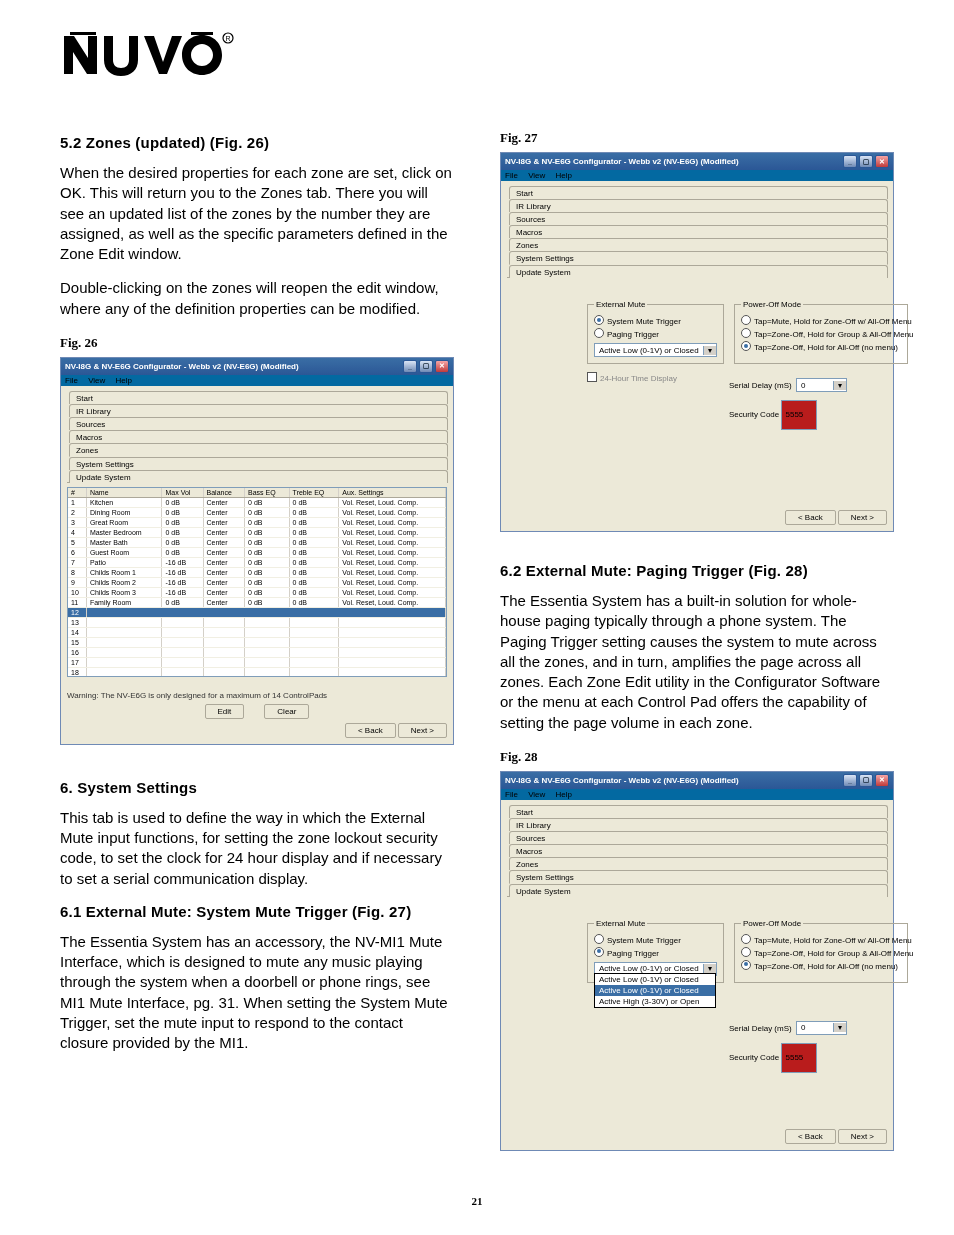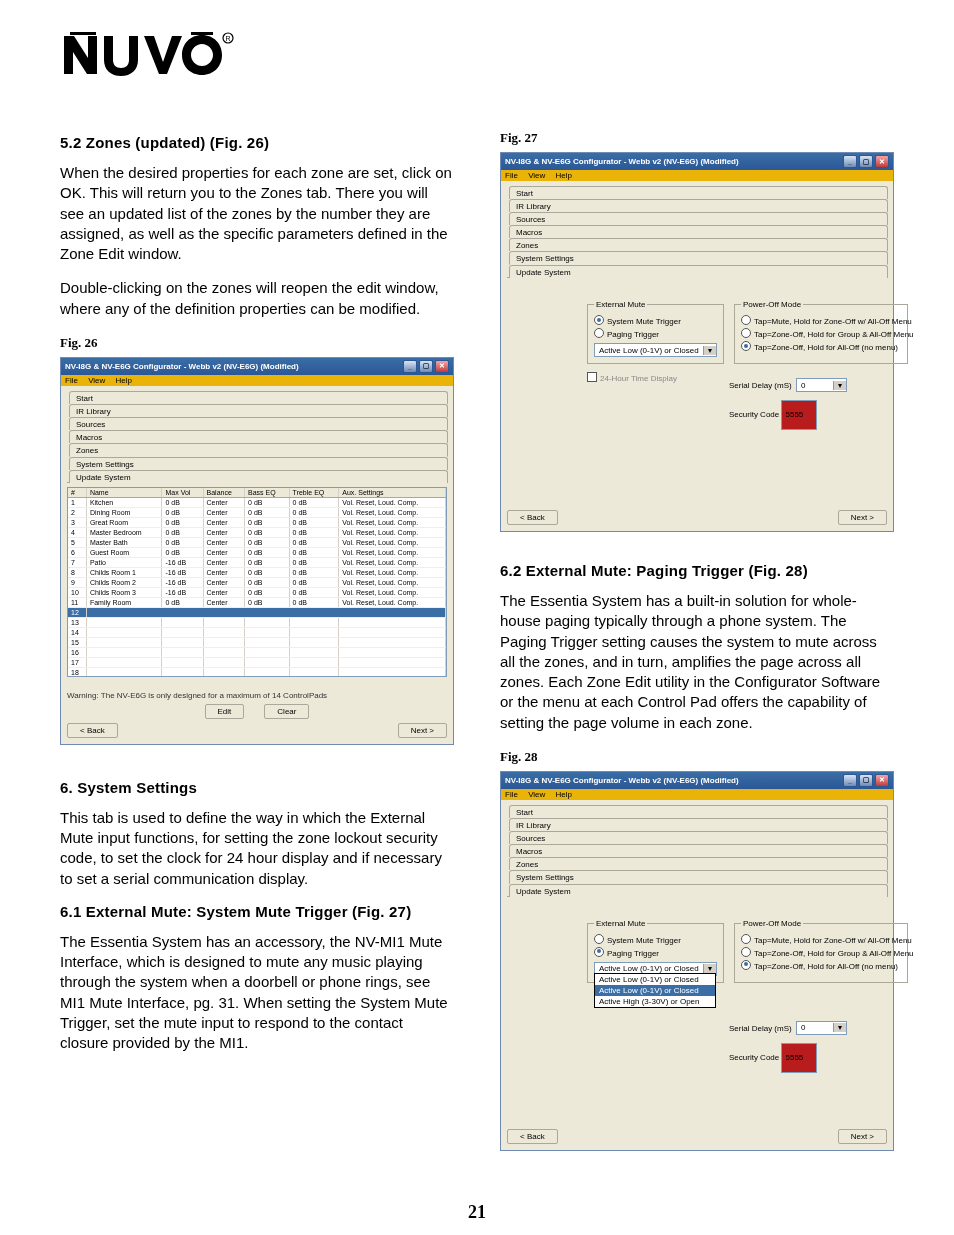--- a/index.html
+++ b/index.html
@@ -71,21 +71,21 @@
     width: 12px; height: 11px;
     background: linear-gradient(#d9e4f5,#6f8ab5);
     border: 1px solid #2b5796;
     border-radius: 2px;
     font-size: 7px;
     display:flex; align-items:center; justify-content:center;
     color:#123;
   }
   .titlebar .ctrl.close { background: linear-gradient(#f5a5a5,#c13a3a); color:#fff;}
   .menubar {
-    background:#eab308;
+    background:#0369a1;
     padding: 1px 4px;
     font-size: 8px;
     color:#000;
   }
   .menubar span { margin-right: 8px; text-decoration: underline; text-decoration-color: rgba(0,0,0,0);}
   .client {
     background:#ece9d8;
     padding: 4px 6px 6px 6px;
   }
   .tabs {
@@ -147,21 +147,21 @@
     background:#fff;
   }
   .warn {
     font-size: 8px;
     color:#333;
     margin-top: 12px;
     padding: 2px 0;
   }
   .btnrow {
     display:flex;
-    justify-content:space-between;
+    justify-content:flex-end;
     gap: 2px;
     margin-top: 4px;
   }
   .btn {
     font-size: 8px;
     padding: 2px 12px;
     background:#ece9d8;
     border: 1px solid #aca899;
     border-radius: 2px;
   }
@@ -201,26 +201,26 @@
     border:1px solid #000;
     background:#fff;
     font-size:8px;
     z-index:10;
     min-width: 120px;
   }
   .dropdown-list .menu div{ padding:1px 4px;}
   .dropdown-list .menu div.selop{ background:#3a6ea5; color:#fff;}
   .page-num {
     position:absolute;
-    bottom: 12px;
+    bottom: 28px;
     left:0; right:0;
     text-align:center;
     font-family: Georgia, serif;
     font-weight: 700;
-    font-size: 18px;
+    font-size: 11px;
   }
 </style>
 </head>
 <body>
 
 <div class="logo">
   <svg width="176" height="44" viewBox="0 0 176 44">
     <g fill="#000">
       <path d="M4 42 V4 h10 l14 22 V4 h9 v38 h-10 L13 20 v22 Z"></path>
       <rect x="10" y="0" width="26" height="3"></rect>

